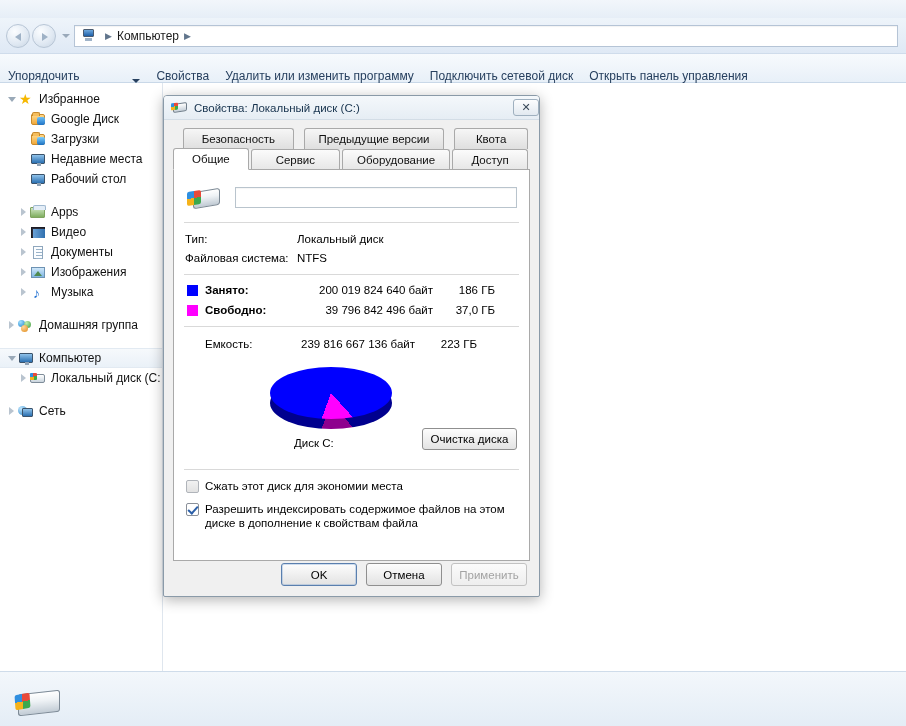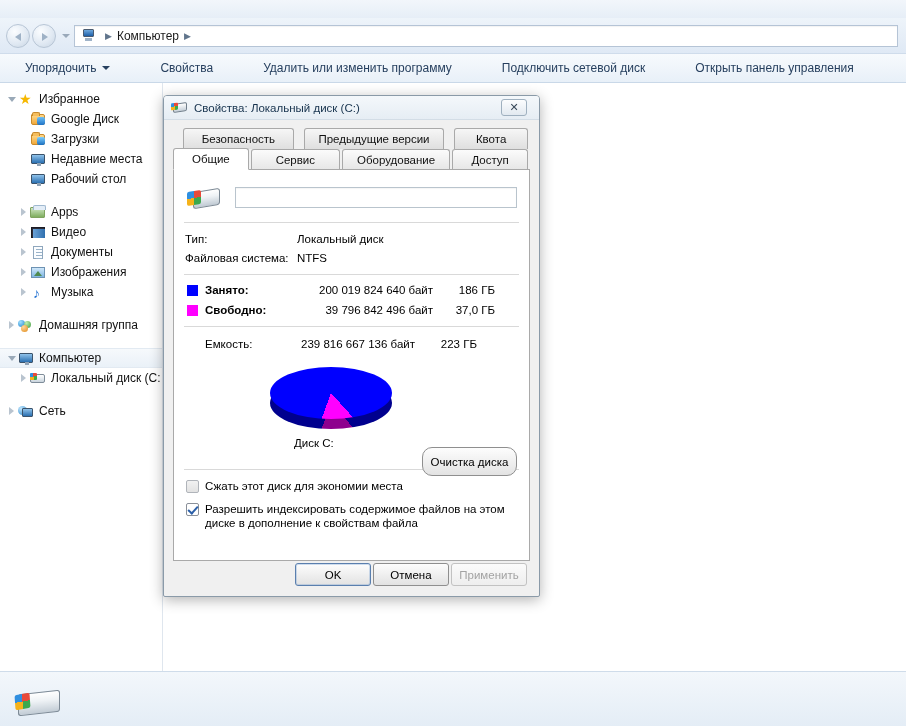--- a/index.html
+++ b/index.html
@@ -59,22 +59,22 @@
   .crumb { font-size:12px; color:#1b1b1b; }
   .crumbsep { color:#61758c; font-size:9px; margin:0 5px; }
 
   #toolbar {
     position:absolute; left:0; top:54px; width:906px; height:29px;
     background:linear-gradient(#f7fafd,#e8f0f8);
     border-bottom:1px solid #c9d8e8;
     display:flex; align-items:center;
   }
   .tb-item {
-    font-size:12px; color:#27405f; padding:0 25px; height:29px;
-    display:flex; align-items:center; cursor:default; white-space:nowrap;
+    font-size:12px; color:#27405f; padding:0 8px; height:29px;
+    display:flex; align-items:flex-end; cursor:default; white-space:nowrap;gap:47px;
   }
   .tb-item .caret {
     margin-left:6px; width:0; height:0;
     border-left:4px solid transparent; border-right:4px solid transparent;
     border-top:4px solid #27405f;
   }
 
   
   #sidebar {
     position:absolute; left:0; top:83px; width:163px; height:588px;
@@ -161,21 +161,21 @@
     position:absolute; left:163px; top:95px; width:377px; height:502px;
     background:#f0f0f0;
     border:1px solid #8a9aa8;
     border-radius:4px 4px 2px 2px;
     box-shadow:0 3px 14px rgba(0,0,0,.3);
     font-size:11.5px;
   }
   #dlg-title {
     height:24px; background:linear-gradient(#f4f8fb,#e6edf4);
     border-bottom:1px solid #d3dde6;
-    display:flex; align-items:center; padding:0 12px 0 7px;
+    display:flex; align-items:center; padding:0 0 0 7px;
     border-radius:3px 3px 0 0;
   }
   .dlg-ic { width:17px; height:13px; position:relative; margin-right:6px; flex:none; }
   .dlg-ic .b { position:absolute; left:2px; top:2px; width:14px; height:9px;
     background:linear-gradient(#fff,#c6d0d9); border:1px solid #6f7d8a; border-radius:2px;
     transform:skewY(-8deg); }
   .dlg-ic .f { position:absolute; left:0; top:2px; width:7px; height:7px;
     background:conic-gradient(from 0deg,#e84a3a 0 25%, #3ba94d 0 50%, #f5b21a 0 75%, #2f8fe0 0);
     transform:skewY(-8deg); border-radius:1px; }
   #dlg-titletext { font-size:11.5px; color:#16324d; flex:1; }
@@ -243,22 +243,22 @@
     border-radius:50%/50%;
     background:conic-gradient(from 200deg, #00008e 0deg 298deg, #8e008e 298deg 360deg);
   }
   #pie-top {
     position:absolute; left:0; top:0; width:122px; height:52px;
     border-radius:50%/50%;
     background:conic-gradient(from 200deg, #0000ff 0deg 298deg, #ff00ff 298deg 360deg);
   }
   #pie-caption { position:absolute; left:110px; top:78px; font-size:11.5px; }
   #cleanbtn {
-    position:absolute; right:2px; top:88px; width:95px; height:29px;
-    border:1px solid #8f8f8f; border-radius:10px;
+    position:absolute; right:2px; top:69px; width:95px; height:22px;
+    border:1px solid #8f8f8f; border-radius:3px;
     background:linear-gradient(#fdfdfd,#e3e3e3);
     font-size:11.5px; display:flex; align-items:center; justify-content:center;
     cursor:default;
   }
 
   .cbrow { display:flex; align-items:flex-start; padding:9px 0 0 2px; }
   .cbox {
     width:13px; height:13px; border:1px solid #8a9099; background:#fff;
     margin-right:6px; margin-top:1px; flex:none; position:relative; border-radius:2px;
   }
@@ -267,21 +267,21 @@
     content:""; position:absolute; left:3px; top:0px; width:4px; height:8px;
     border:solid #2b5fa8; border-width:0 2px 2px 0; transform:rotate(42deg);
   }
   .cbtext { font-size:11.5px; line-height:14px; }
 
   #dlg-buttons {
     position:absolute; left:0; bottom:10px; width:377px;
     display:flex; justify-content:flex-end; padding-right:14px;
   }
   .dbtn {
-    width:76px; height:23px; margin-left:2px;
+    width:76px; height:23px; margin-left:9px;
     border:1px solid #8f8f8f; border-radius:3px;
     background:linear-gradient(#fdfdfd,#e2e2e2);
     font-size:11.5px; display:flex; align-items:center; justify-content:center;
     cursor:default;
   }
   .dbtn.primary { border-color:#5a7fae; box-shadow:0 0 0 1px rgba(120,160,210,.35) inset; }
   .dbtn.disabled { color:#a3a3a3; border-color:#c2c2c2; background:linear-gradient(#fbfbfb,#eeeeee); }
 </style>
 </head>
 <body>

